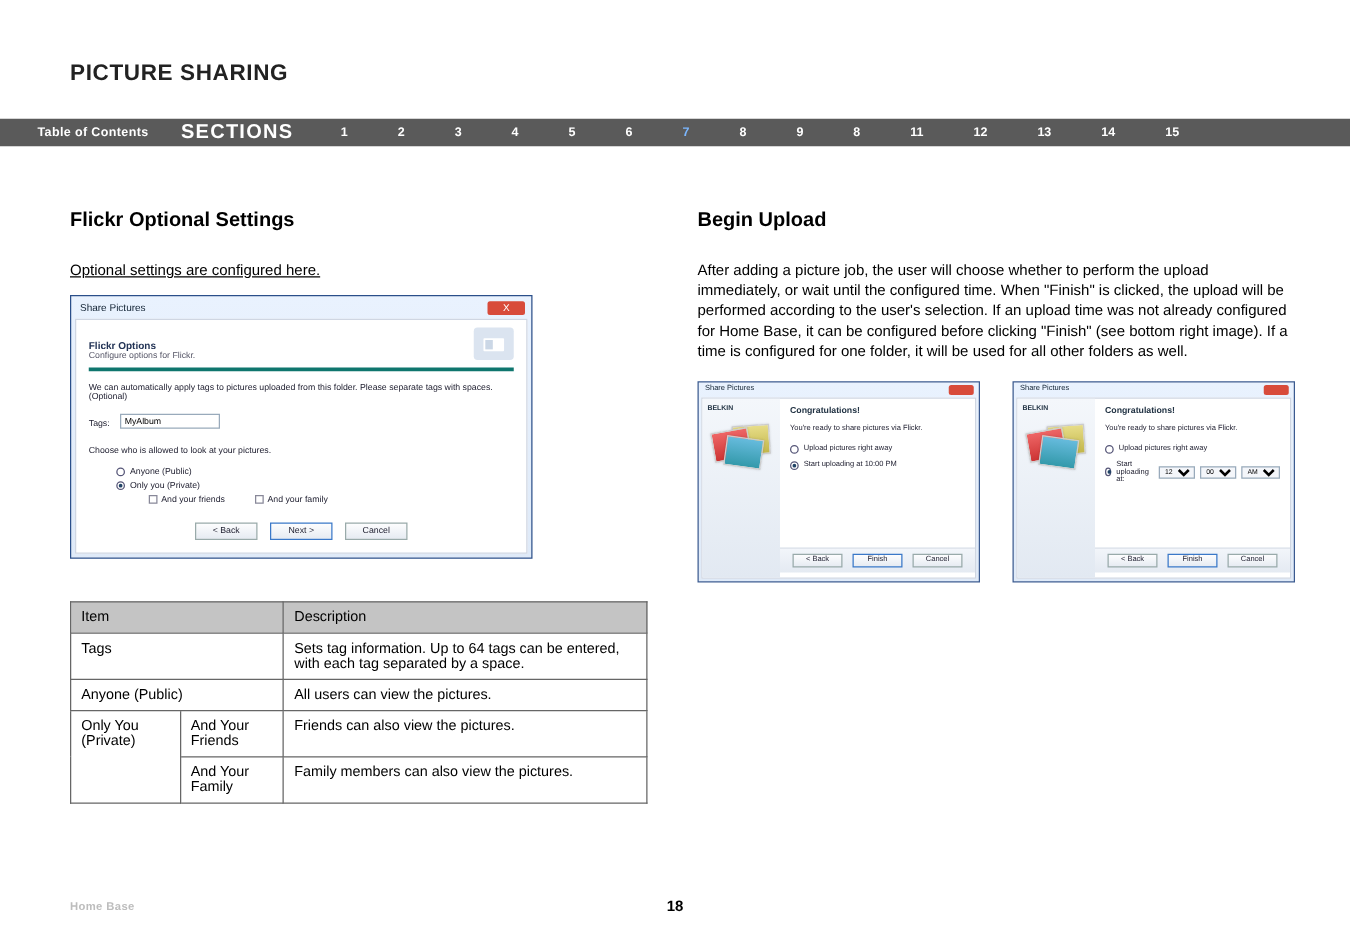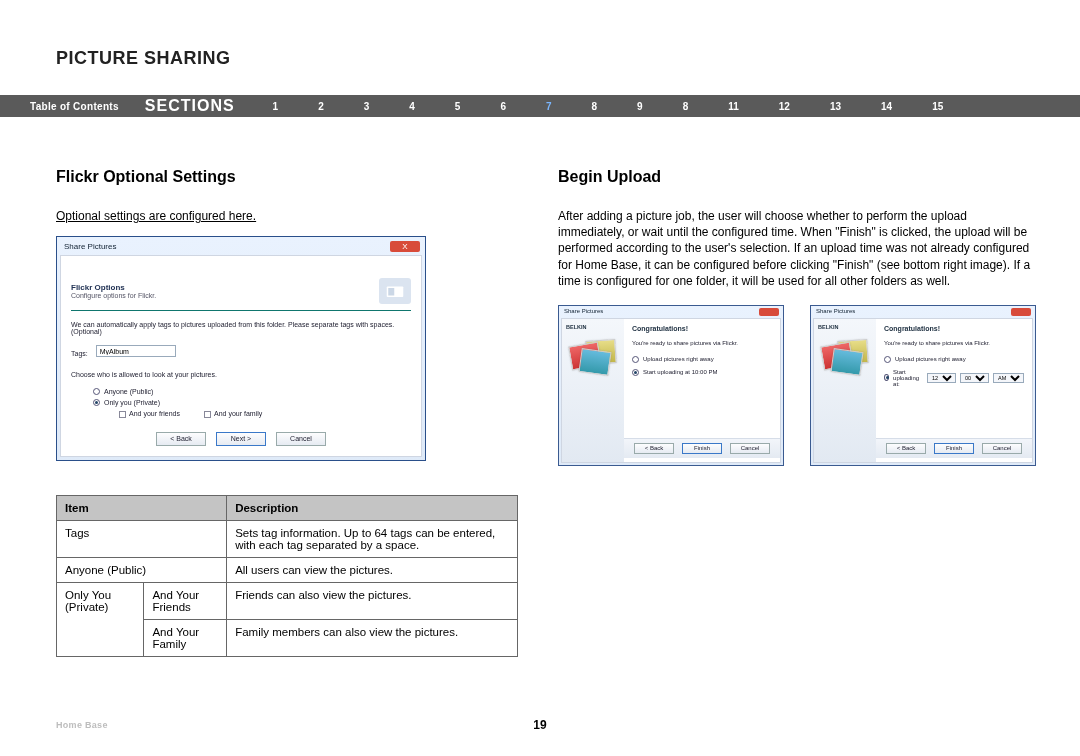--- a/index.html
+++ b/index.html
@@ -71,22 +71,22 @@
     font-size: 8px; color:#123; padding:1px 2px 3px 4px;
   }
   .dlg-title .close {
     background:#d84b3a; color:#fff; width:30px; height:11px;
     text-align:center; font-size:8px; border-radius:2px; line-height:11px;
   }
   .dlg-inner {
     background:#fff; border:1px solid #cfd6e2; padding:6px 10px 10px 10px;
   }
   .dlg-head {
-    display:flex; justify-content:space-between; align-items:center;
-    border-bottom:1px solid #0f766e; padding-bottom:6px; margin-bottom:10px;margin-top:16px;
+    display:flex; justify-content:space-between; align-items:flex-end;
+    border-bottom:3px solid #0f766e; padding-bottom:6px; margin-bottom:10px;
   }
   .dlg-head-text { font-size:8px; color:#235; }
   .dlg-head-text .t1 { font-weight:bold; color:#235; }
   .dlg-head-text .t2 { color:#556; font-size:7px; }
   .dlg-head-icon {
     width:32px; height:26px; background:#dbe4f0; border-radius:3px;
     display:flex; align-items:center; justify-content:center;
   }
   .dlg-head-icon svg { width:18px; height:14px; fill:#fff; }
   .dlg-body { font-size:7px; color:#223; }
@@ -112,21 +112,21 @@
     border-collapse: collapse;
     width: 462px;
     font-size: 11.5px;
   }
   table.spec th, table.spec td {
     border: 1px solid #666;
     padding: 6px 8px;
     text-align: left;
     vertical-align: top;
   }
-  table.spec th { background:#c4c4c4; font-weight:bold;margin-left:16px; }
+  table.spec th { background:#c4c4c4; font-weight:normal;margin-left:16px; }
 
   
   .small-dialogs { display:flex; gap:26px; }
   .sdlg {
     width:226px; border:1px solid #3a5a90; background:linear-gradient(#e9f2fe,#dfeaf8); padding:2px;
   }
   .sdlg-title { display:flex; justify-content:space-between; font-size:6px; color:#123; padding:0 2px 2px 3px; }
   .sdlg-title .close { background:#d84b3a; width:20px; height:8px; border-radius:2px; }
   .sdlg-inner { background:#fff; border:1px solid #cfd6e2; height:145px; display:flex; }
   .sdlg-left {
@@ -340,14 +340,14 @@
             </div>
           </div>
         </div>
       </div>
     </div>
   </div>
 </div>
 
 <div class="footer">
   <span class="prod">Home Base</span>
-  <span class="pnum">19</span>
+  <span class="pnum">18</span>
 </div>
 
 </body></html>

